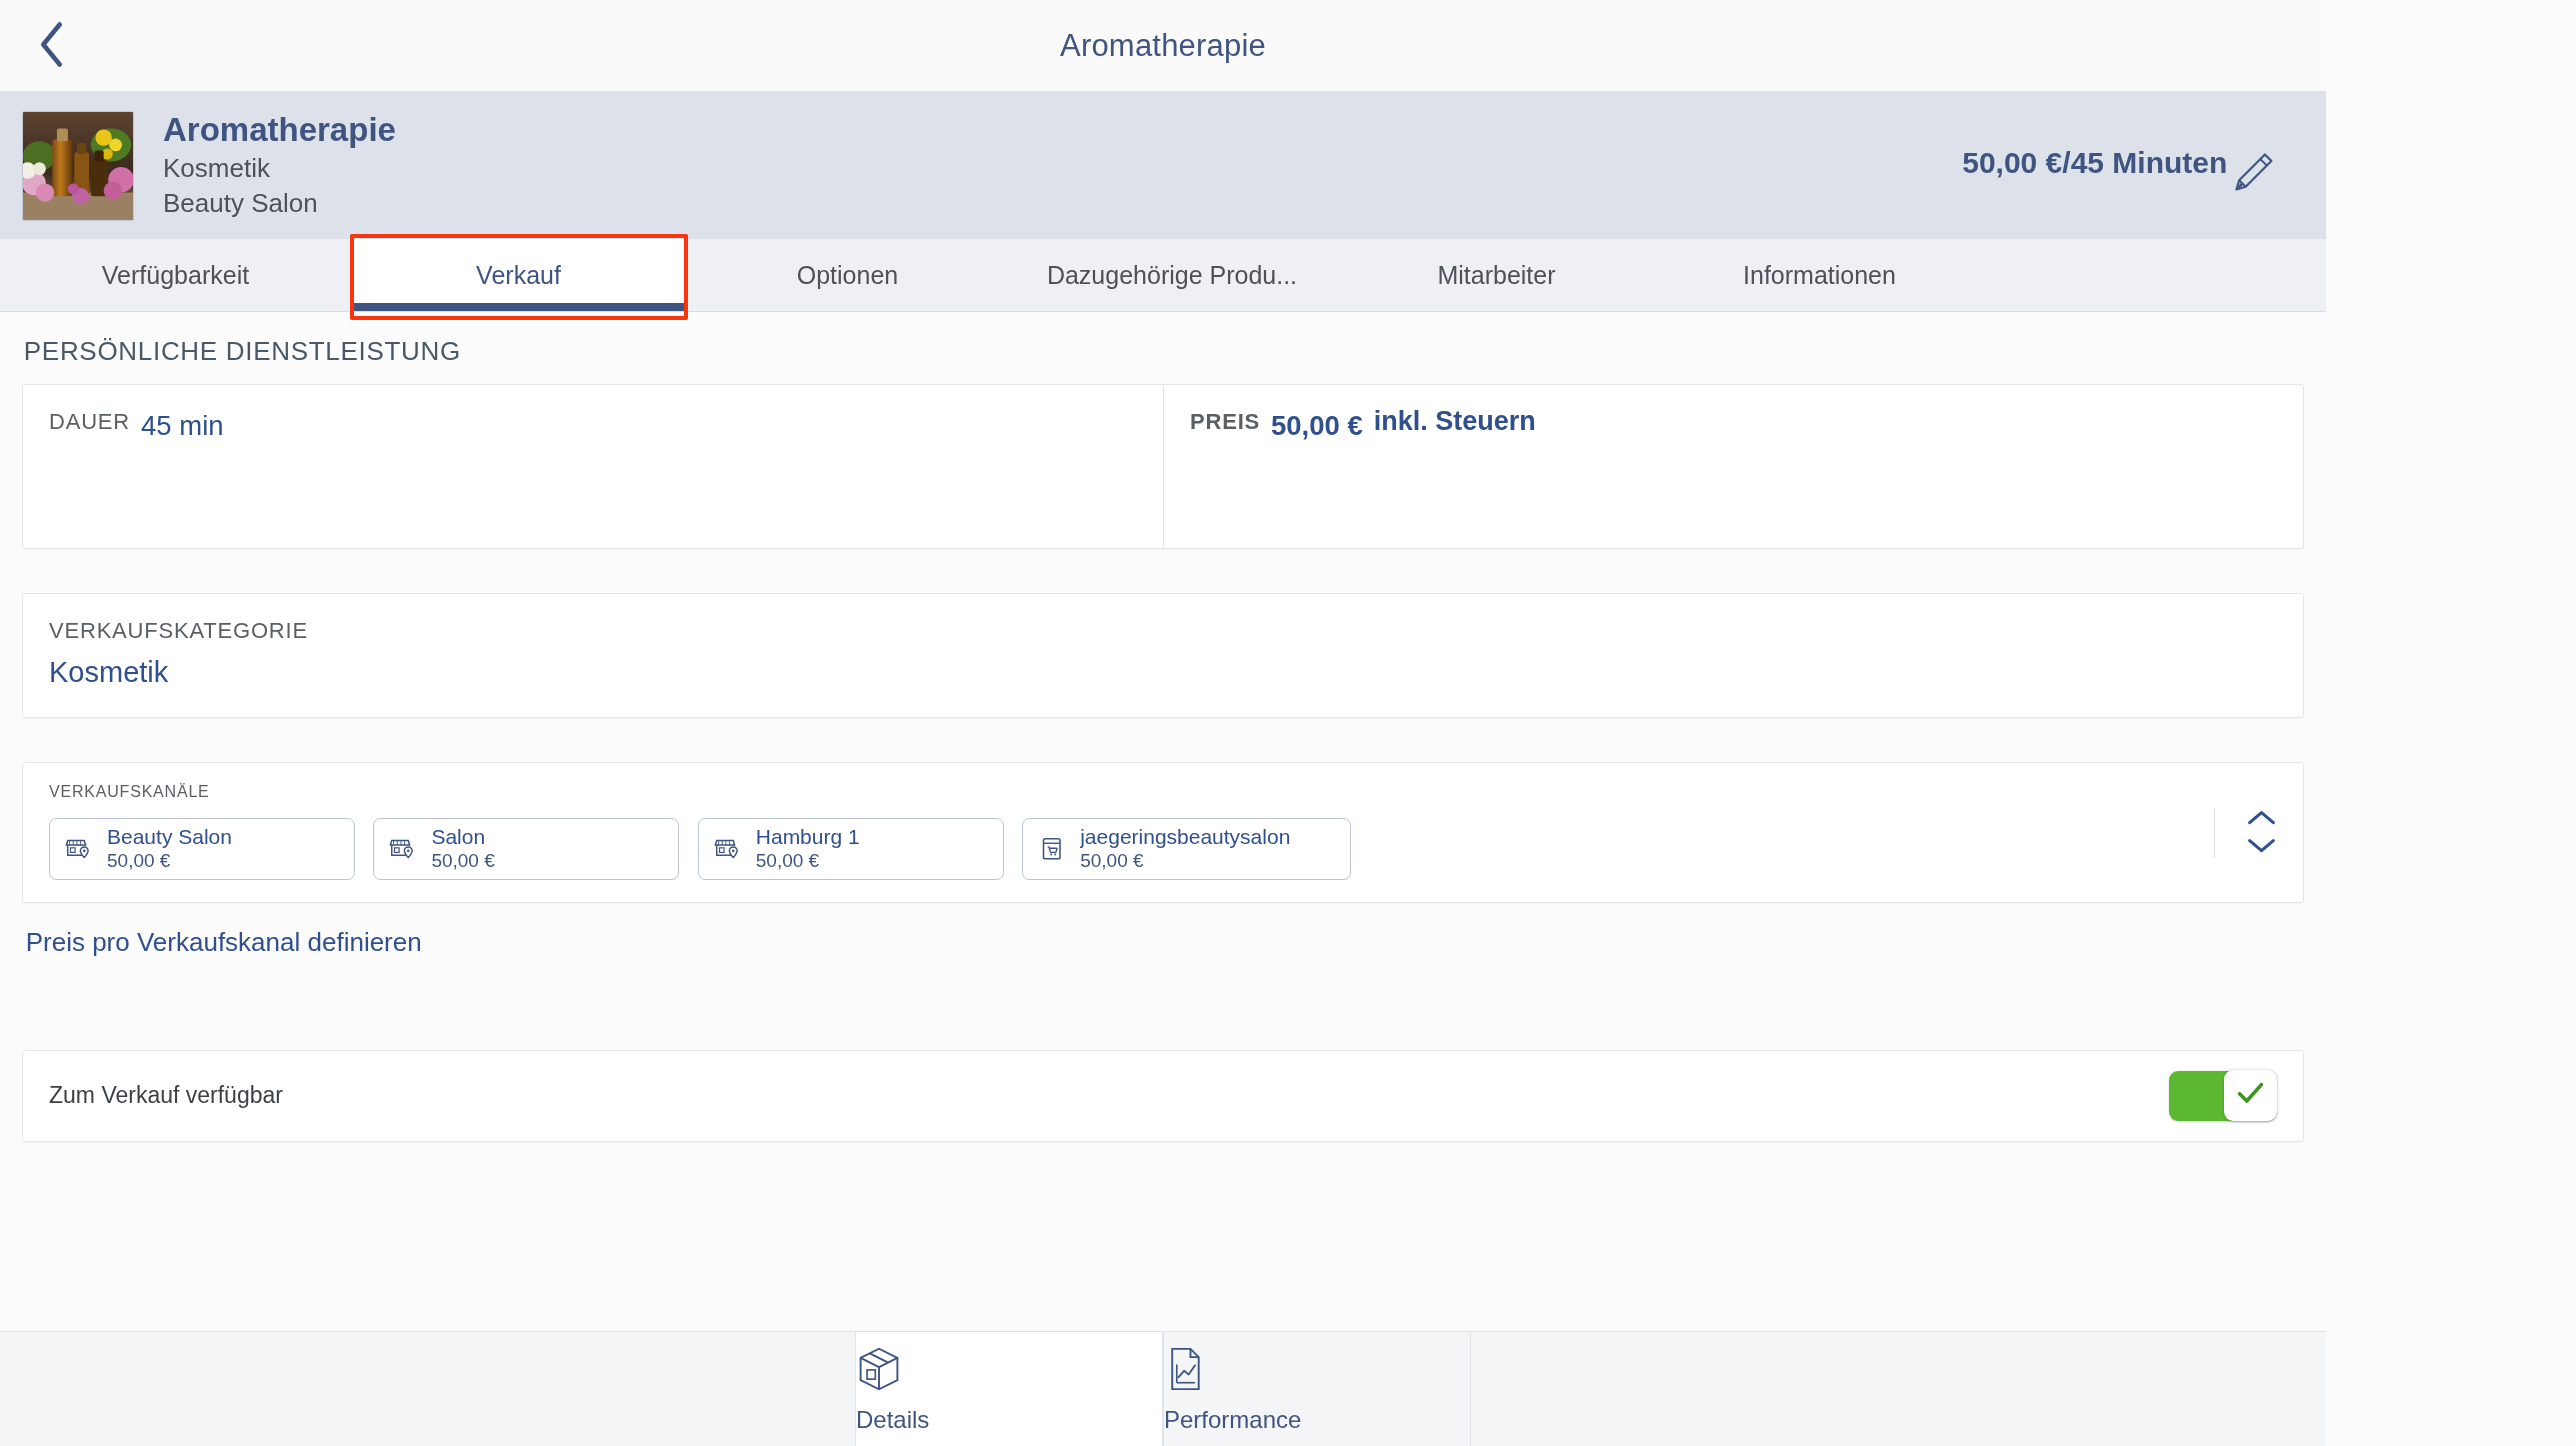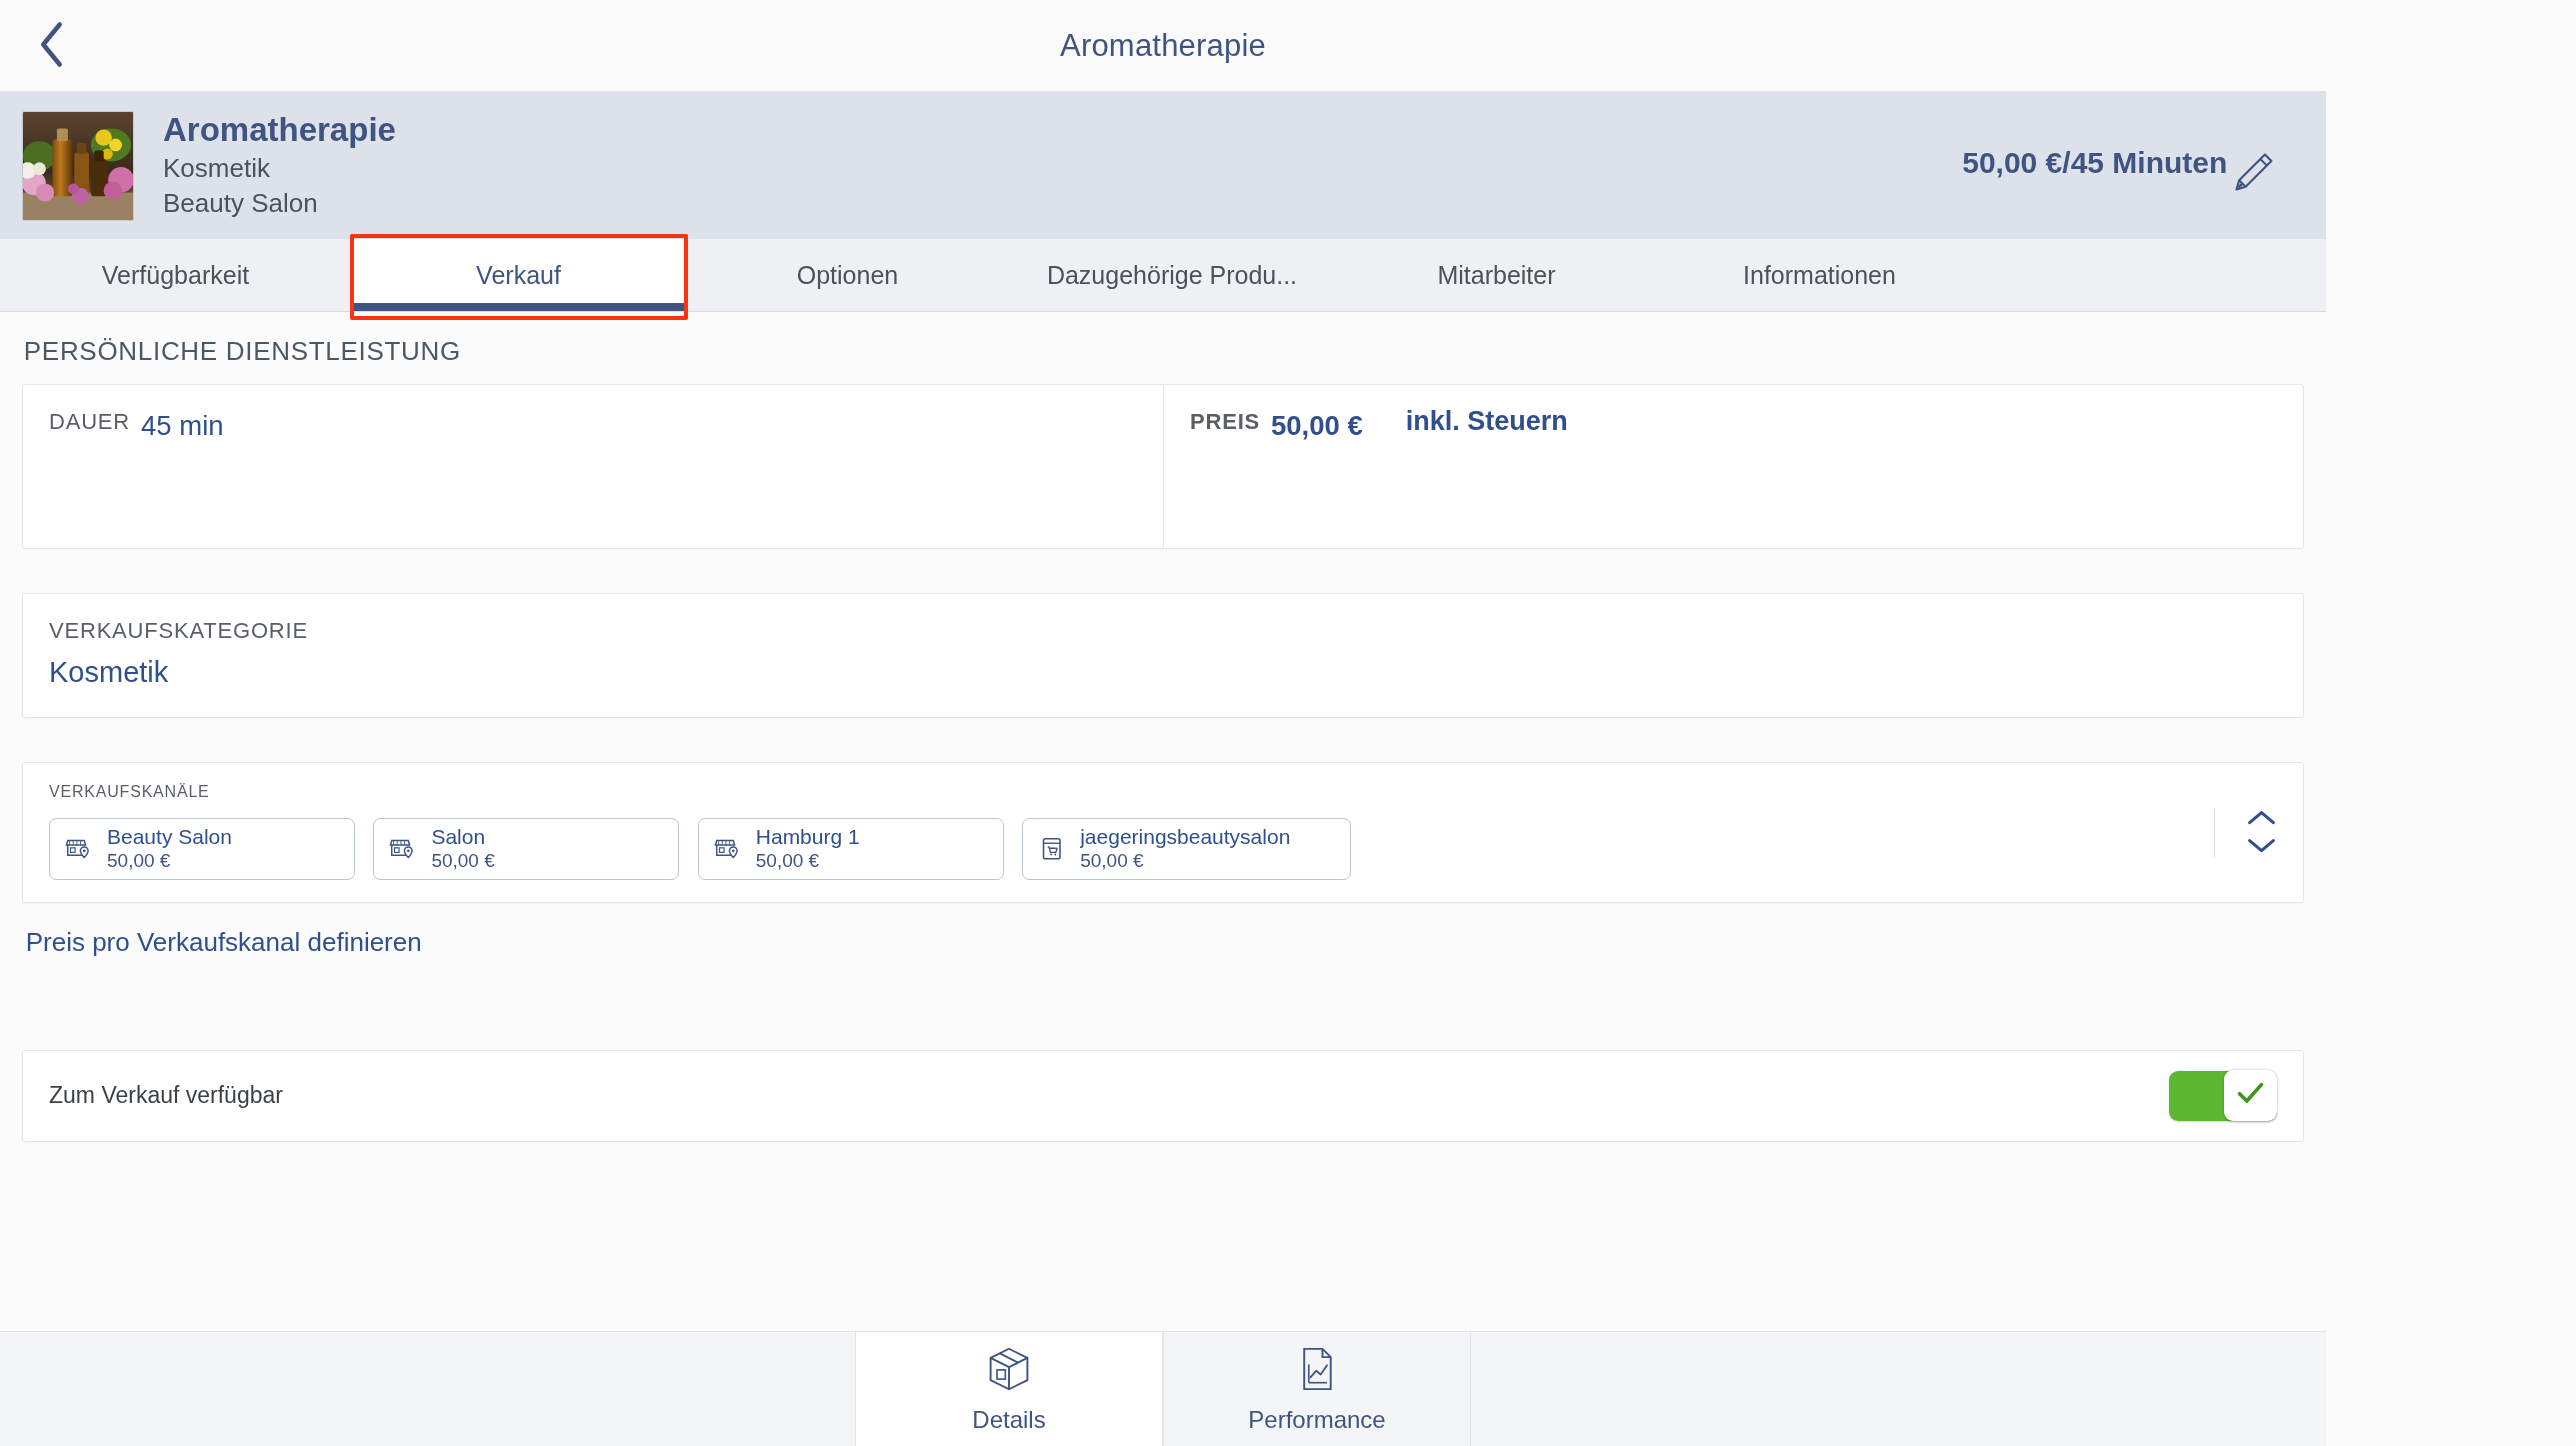--- a/index.html
+++ b/index.html
@@ -192,21 +192,21 @@
   .flabel {
     font-size: 22px;
     color: #5a5f66;
     letter-spacing: 0.8px;
   }
   .fvalue {
     font-size: 27.5px;
     color: #2f4f8d;
     line-height: 1.22;
   }
-  .fvalue.sm { font-size: 27px; margin-left: 32px; }
+  .fvalue.sm { font-size: 27px; }
 
   .card-block {
     padding: 24px 26px 27.5px 26px;
     margin-bottom: 44px;
   }
   .card-block .fvalue { font-size: 29px; margin-top: 11px; }
 
   
   .channels-card {
     padding: 20px 0 22px 26px;
@@ -299,21 +299,20 @@
     display: flex;
     justify-content: center;
   }
   .bottombar::before,
   .bottombar::after { content: ""; flex: 1 1 auto; }
   .btab {
     width: 308px;
     height: 100%;
     display: flex;
     flex-direction: column;
-    align-items: center;
     justify-content: center;
     gap: 9.2px;
     cursor: pointer;
     border-left: 0.9px solid #e2e4e8;
     border-right: 0.9px solid #e2e4e8;
   }
   .btab.active { background: #ffffff; }
   .btab-label { font-size: 24px; color: #3f5480; }
 </style>
 </head>

